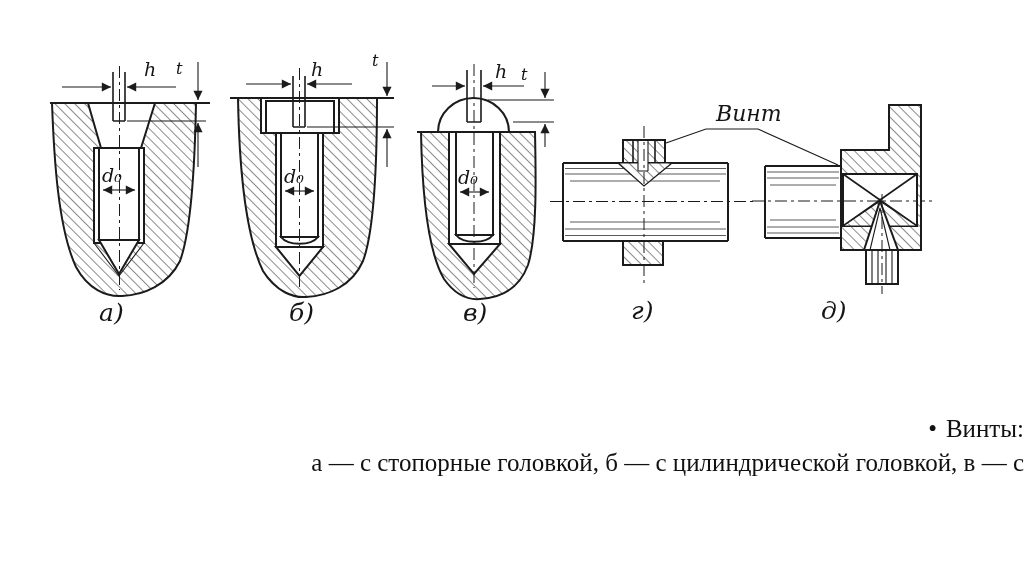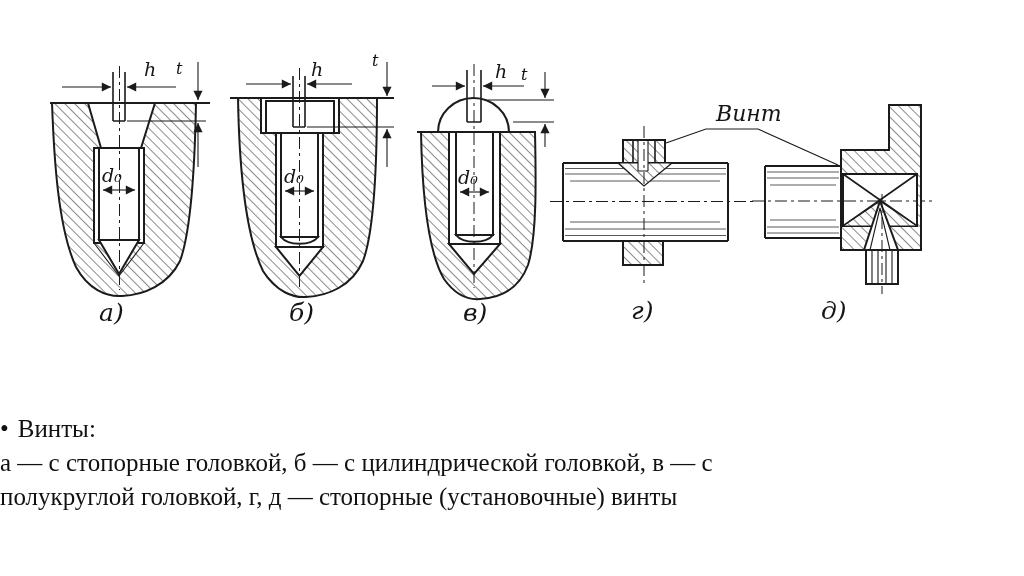--- a/index.html
+++ b/index.html
@@ -18,21 +18,21 @@
   .ol   {fill:none;stroke:#1b1b1b;stroke-width:2;}
   .olw  {fill:#ffffff;stroke:#1b1b1b;stroke-width:2;}
   .hat  {fill:url(#hatch);stroke:#1b1b1b;stroke-width:2;}
   .hat1 {fill:url(#hatch);stroke:#1b1b1b;stroke-width:1.2;}
   .thin {fill:none;stroke:#1b1b1b;stroke-width:1.1;}
   .med  {fill:none;stroke:#1b1b1b;stroke-width:1.6;}
   .cl   {fill:none;stroke:#1b1b1b;stroke-width:1;stroke-dasharray:12 4 3 4;}
   .shade{stroke:#1b1b1b;stroke-width:0.9;opacity:.8;}
   .caption{
     position:absolute;left:0;right:0;top:412px;
-    text-align:left;
+    text-align:right;
     font-size:25px;line-height:34px;color:#111;
   }
   .caption .bullet{margin-right:9px;}
 </style>
 </head>
 <body>
 
 <div class="page">
 
   <svg width="1024" height="400" viewBox="0 0 1024 400">
@@ -168,16 +168,15 @@
       <path class="thin" d="M872,250 V284 M878,250 V284 M886,250 V284 M892,250 V284"></path>
       <line class="cl" x1="882" y1="194" x2="882" y2="294"></line>
       <text class="flabel" x="821" y="319">д)</text>
     </g>
   </svg>
 
   
   <div class="caption">
     <div><span class="bullet">•</span><span>Винты:</span></div>
     <div>а — с стопорные головкой, б — с цилиндрической головкой, в — с</div>
-    <div>полукруглой головкой, г, д — стопорные (установочные) винты</div>
   </div>
 
 </div>
 
 </body></html>

